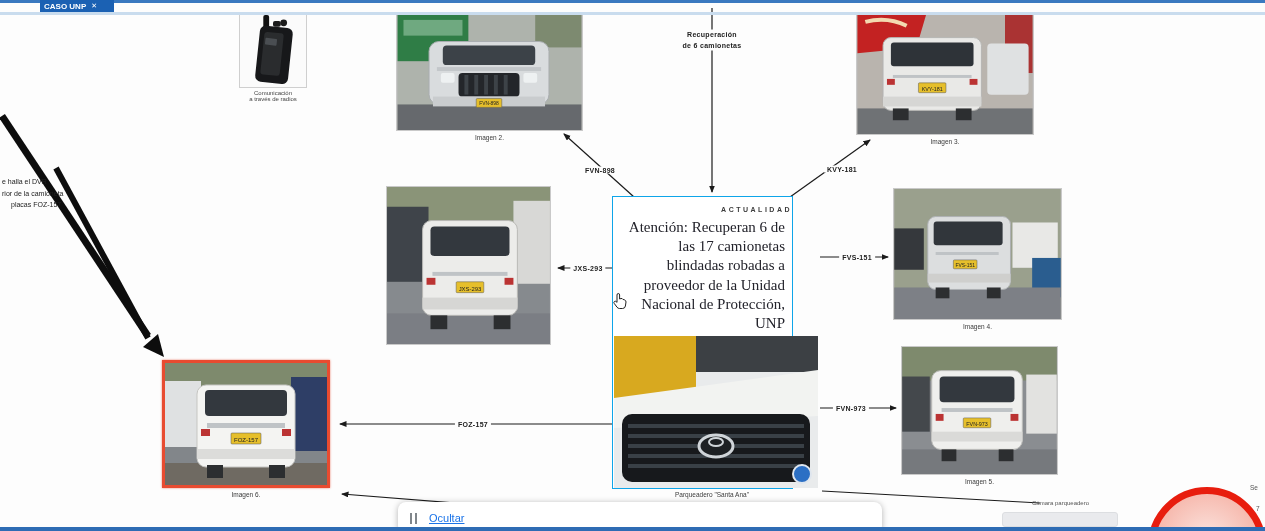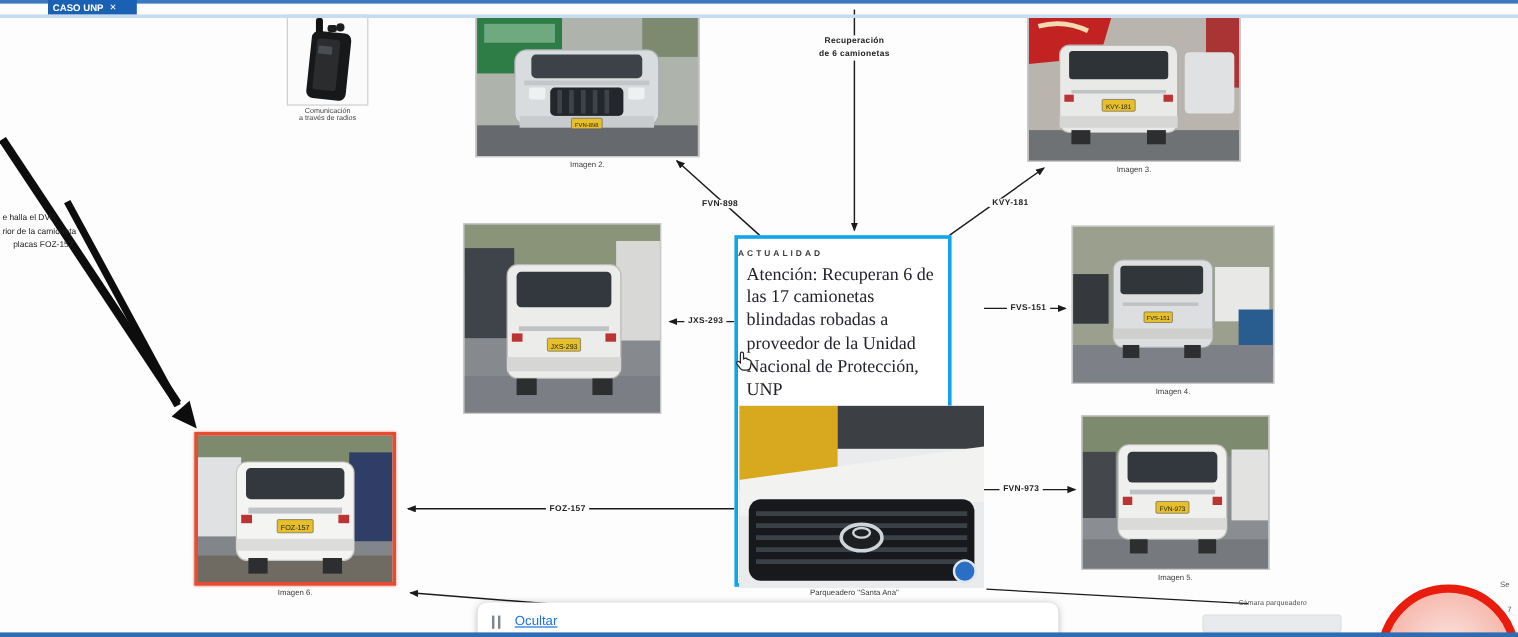--- a/index.html
+++ b/index.html
@@ -20,21 +20,21 @@
   .photo svg { display:block; width:100%; height:100%; }
   .sel { border:3px solid #e84b30; box-shadow:0 0 2px rgba(232,75,48,.7); }
   .caption { position:absolute; left:50%; transform:translateX(-50%); white-space:nowrap;
              font-size:6.5px; color:#3a3a3a; text-align:center; }
   .link-label { position:absolute; transform:translate(-50%,-50%); background:#fdfdfd; padding:0 3px;
                 font-size:7px; font-weight:bold; color:#222; white-space:nowrap; z-index:3; letter-spacing:.3px; }
   .overlay { position:absolute; left:0; top:0; z-index:1; }
 
   
   .article { position:absolute; left:612px; top:196px; width:181px; height:293px; background:#fff;
-             border:3px solid #0ea5e9; z-index:2; text-align:left; }
+             border:1px solid #0ea5e9; z-index:2; text-align:right; }
   .article .tag { margin-top:9px; font-size:7px; font-weight:600; letter-spacing:2.5px; color:#3c3c3c; }
   .article .title { margin:5px 7px 0 7px; font-family:"Liberation Serif", serif; font-size:15px;
                     line-height:1.28; color:#23232b; }
   .article .date { margin-top:4px; font-size:7px; color:#8a8a8a; letter-spacing:.5px; }
   .article .aphoto { position:absolute; left:1px; top:139px; width:204px; height:152px; overflow:hidden; background:#dfe1e2; }
   .article .aphoto svg { display:block; width:100%; height:100%; }
 
   .note { position:absolute; left:2px; top:176px; z-index:2; font-size:7px; color:#222; line-height:1.65; }
   .note div:nth-child(3){ padding-left:9px; }
 

